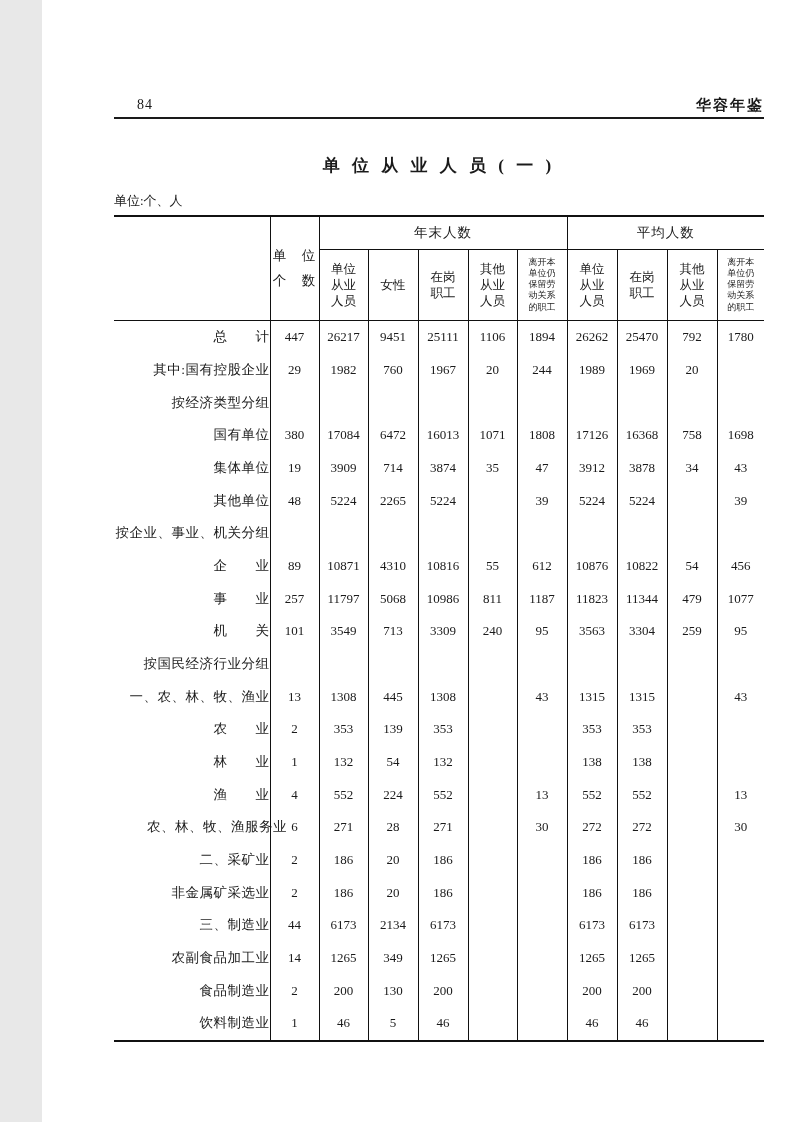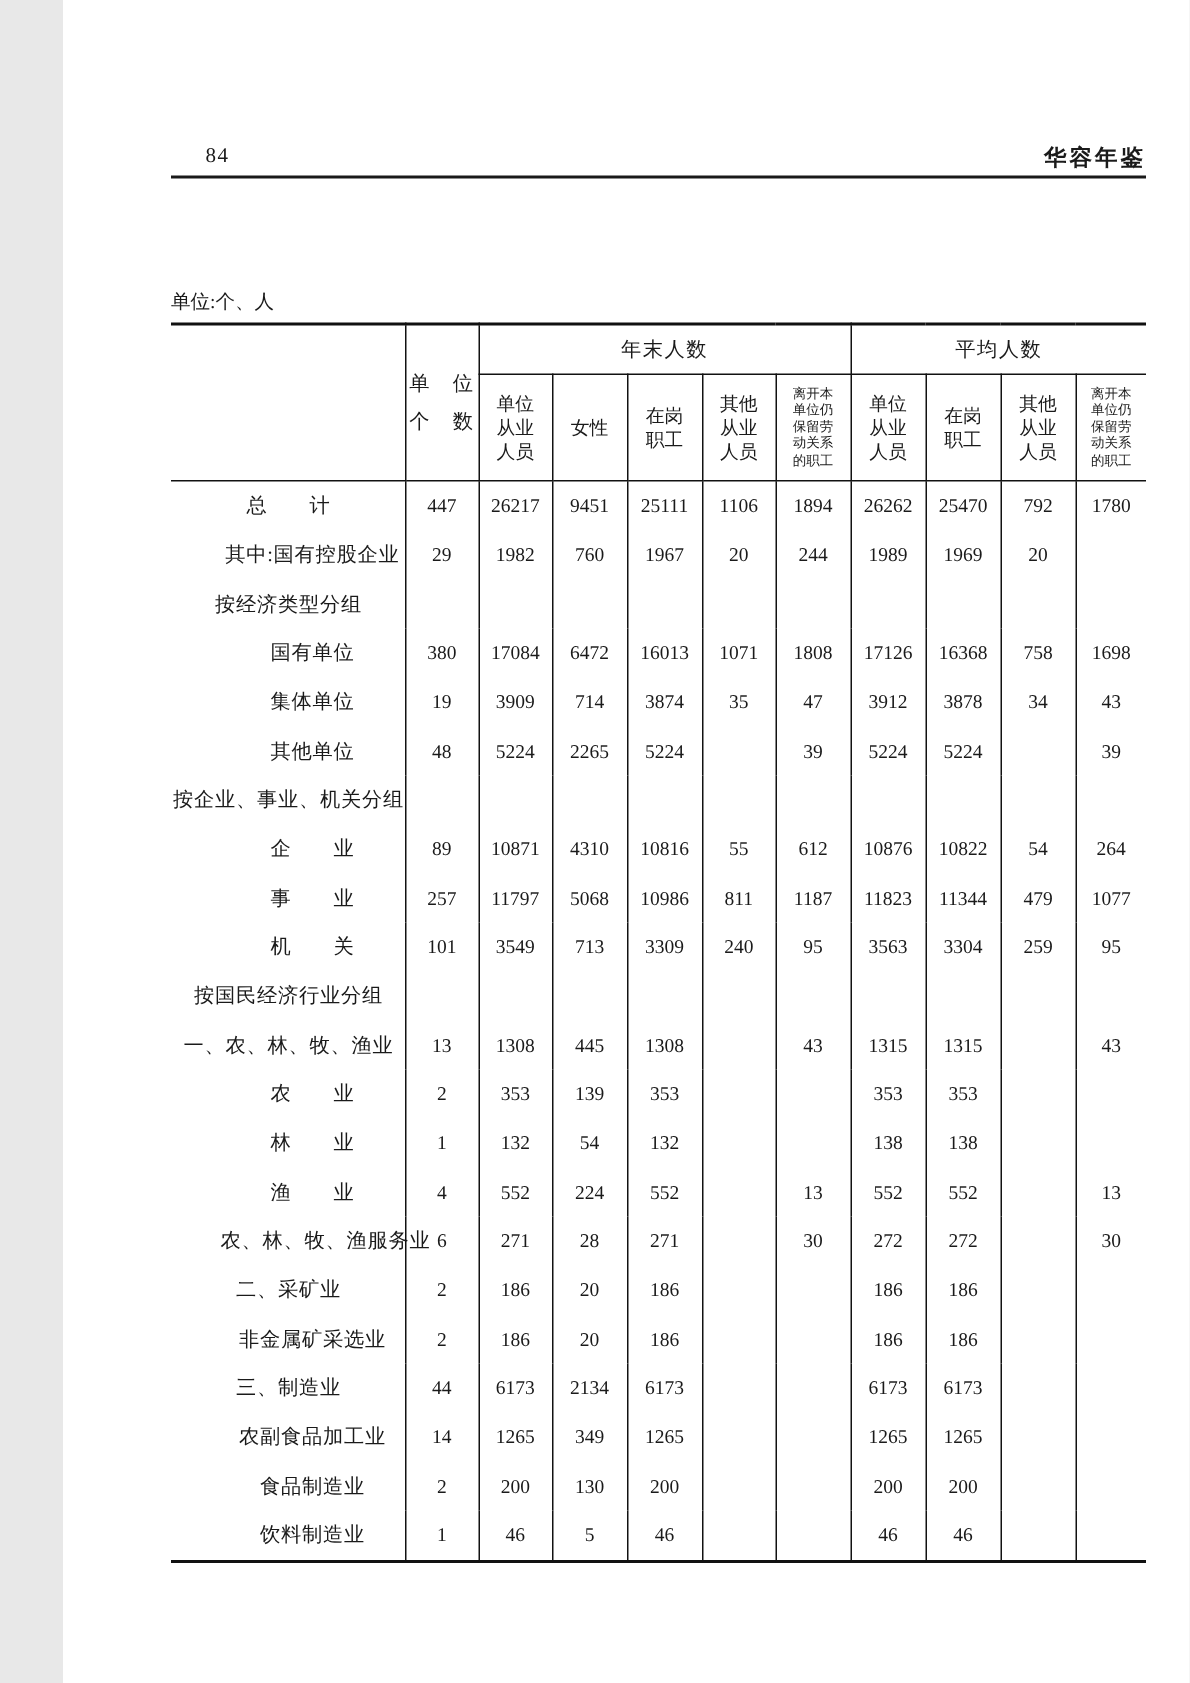--- a/index.html
+++ b/index.html
@@ -49,34 +49,35 @@
   .stats thead th{border-bottom:1.2px solid #111;}
   .first-col{border-left:none !important;}
   .last-col{border-right:none !important;}
   tr.grouprow th{height:32px;font-size:13.5px;letter-spacing:1px;}
   tr.subrow th{height:70px;font-size:12.5px;}
   th.unitcount{font-size:13.5px;line-height:1.8;}
   .cellwrap{display:inline-block;width:28px;line-height:1.3;word-break:break-all;}
   .leave{display:inline-block;width:30px;font-size:9px;line-height:1.25;word-break:break-all;letter-spacing:0;}
   tbody td{height:32.68px;font-size:13px;}
   td.lbl{
-    text-align:center;padding-left:1px;white-space:nowrap;
+    text-align:right;padding-left:1px;white-space:nowrap;
     font-size:13.5px;letter-spacing:0.5px;
   }
   td.lbl.ind1{padding-left:33px;}
 </style>
 </head>
 <body>
 
 <div class="page">
 
   <span class="pagenum">84</span>
   <span class="booktitle">华容年鉴</span>
   <div class="headrule"></div>
 
+  <div class="tabletitle">单 位 从 业 人 员 ( 一 )</div>
   <div class="unitnote">单位:个、人</div>
 
   <table class="stats">
     <colgroup>
       <col style="width:156px">
       <col style="width:49px">
       <col style="width:49px">
       <col style="width:50px">
       <col style="width:50px">
       <col style="width:49px">
@@ -204,21 +205,21 @@
           <td class="lbl first-col ind1">企　　业</td>
           <td class="num">89</td>
           <td class="num">10871</td>
           <td class="num">4310</td>
           <td class="num">10816</td>
           <td class="num">55</td>
           <td class="num">612</td>
           <td class="num">10876</td>
           <td class="num">10822</td>
           <td class="num">54</td>
-          <td class="num last-col">264</td>
+          <td class="num last-col">456</td>
         </tr>
         <tr>
           <td class="lbl first-col ind1">事　　业</td>
           <td class="num">257</td>
           <td class="num">11797</td>
           <td class="num">5068</td>
           <td class="num">10986</td>
           <td class="num">811</td>
           <td class="num">1187</td>
           <td class="num">11823</td>

